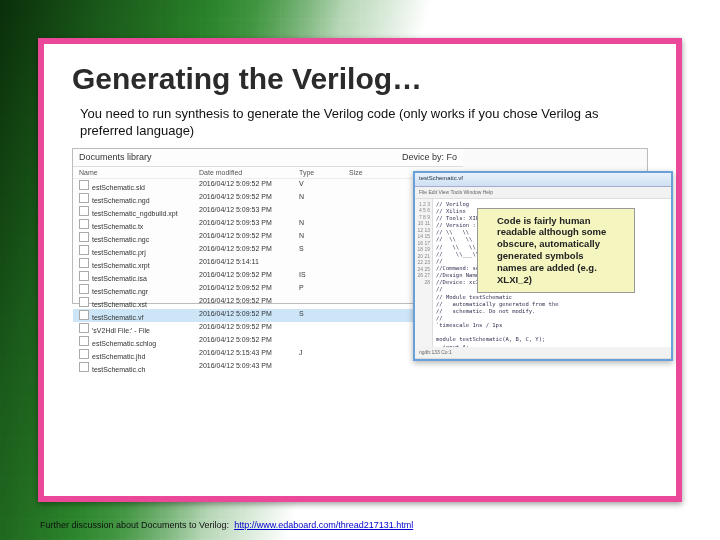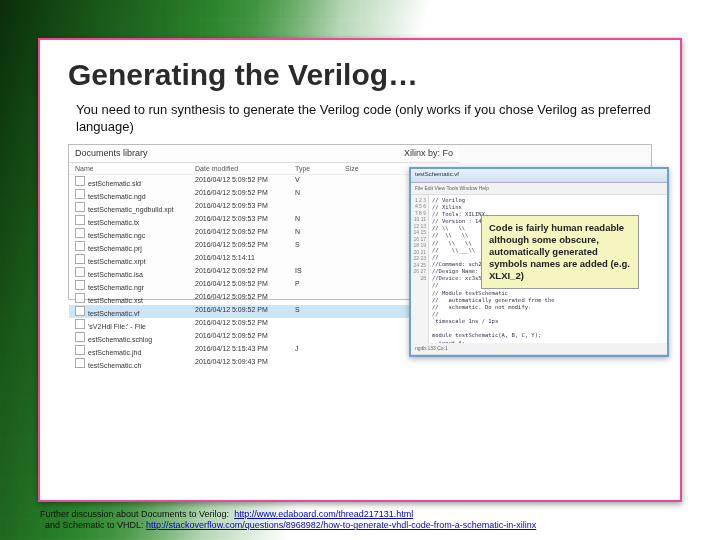--- a/index.html
+++ b/index.html
@@ -11,21 +11,21 @@
 }
 .slide-bg {
   position: absolute; inset: 0;
   background:
     linear-gradient(105deg, rgba(10,46,10,0.95) 0%, rgba(26,90,26,0.9) 12%, rgba(45,138,45,0.7) 25%, rgba(255,255,255,0.3) 40%, rgba(255,255,255,0.1) 100%),
     repeating-linear-gradient(0deg, rgba(255,255,255,0.06) 0 1px, transparent 1px 20px),
     repeating-linear-gradient(90deg, rgba(255,255,255,0.06) 0 1px, transparent 1px 20px);
 }
 .slide {
   position: absolute; left: 38px; top: 38px; right: 38px; bottom: 38px;
-  background: #fff; border: 2px solid #ec4899;
+  background: #fff; border: 6px solid #ec4899;
   box-shadow: 0 2px 6px rgba(0,0,0,0.4);
   padding: 18px 28px 10px 28px;
 }
 h1 { font-size: 30px; font-weight: 700; color: #2b2b2b; margin-bottom: 10px; }
 .body-text { font-size: 13px; line-height: 1.3; margin: 9px 0 6px 8px; color: #111; }
 .screenshot-area {
   position: relative; margin-top: 8px; height: 156px;
   border: 1px solid #bbb; background: #fafafa; font-size: 7px;
 }
 .explorer { position: absolute; left: 0; top: 0; width: 390px; height: 100%; background: #fdfdfd; }
@@ -42,21 +42,21 @@
   position: absolute; left: 340px; top: 22px; width: 260px; height: 190px;
   background: #fff; border: 2px solid #6aa0d8; box-shadow: 0 2px 6px rgba(0,0,0,0.3);
 }
 .editor-title { height: 14px; background: linear-gradient(#eaf2fb,#cde0f2); border-bottom:1px solid #aac; font-size:6px; padding:2px 4px; color:#234; }
 .editor-tb { height: 12px; background:#f2f2f2; border-bottom:1px solid #ddd; font-size:5px; padding:2px 4px; color:#666; }
 .editor-body { display:flex; height: calc(100% - 38px); }
 .ln { width: 18px; background:#f4f4f4; border-right:1px solid #ddd; font-size:5px; color:#888; text-align:right; padding:2px 2px; line-height:1.3; }
 .code { flex:1; font-family: monospace; font-size:5.5px; color:#335; padding:2px 3px; line-height:1.3; white-space:pre; overflow:hidden; }
 .callout {
   position: absolute; right: 12px; bottom: 10px; width: 158px;
-  background: #f5f5c0; border: 1px solid #999; padding: 6px 7px;
+  background: #f5f5c0; border: 1px solid #999; padding: 6px 19px;
   font-size: 9.5px; font-weight: 700; line-height: 1.25; color: #222;
 }
 .footer {
   position: absolute; left: 40px; bottom: 8px; right: 40px;
   font-size: 9px; line-height: 1.3; color: #111;
 }
 .footer a { color: #0000cc; text-decoration: underline; }
 </style>
 </head>
 <body>
@@ -64,21 +64,21 @@
 <div class="slide-bg"></div>
 
 <div class="slide">
   <h1>Generating the Verilog…</h1>
   <p class="body-text">You need to run synthesis to generate the Verilog code (only works if you chose Verilog as preferred language)</p>
 
   <div class="screenshot-area">
     <div class="explorer">
       <div class="explorer-top">
         <span>Documents library</span>
-        <span>Xilinx by: Fo</span>
+        <span>Device by: Fo</span>
       </div>
       <div class="file-hdr">
         <span class="col-n">Name</span>
         <span class="col-d">Date modified</span>
         <span class="col-t">Type</span>
         <span class="col-s">Size</span>
       </div>
       <div id="file-rows">
           <div class="file-row">
             <span class="col-n"><span class="file-ico"></span>estSchematic.sld</span>
@@ -239,17 +239,13 @@
 
     <div class="callout">Code is fairly human readable although some obscure, automatically generated symbols names are added (e.g. XLXI_2)</div>
   </div>
 </div>
 
 <div class="footer">
   <div>
     <span>Further discussion about Documents to Verilog:</span>
     &nbsp;<a href="#">http://www.edaboard.com/thread217131.html</a>
   </div>
-  <div>
-    &nbsp;&nbsp;<span>and Schematic to VHDL:</span>
-    <a href="#">http://stackoverflow.com/questions/8968982/how-to-generate-vhdl-code-from-a-schematic-in-xilinx</a>
-  </div>
 </div>
 
 </body></html>

